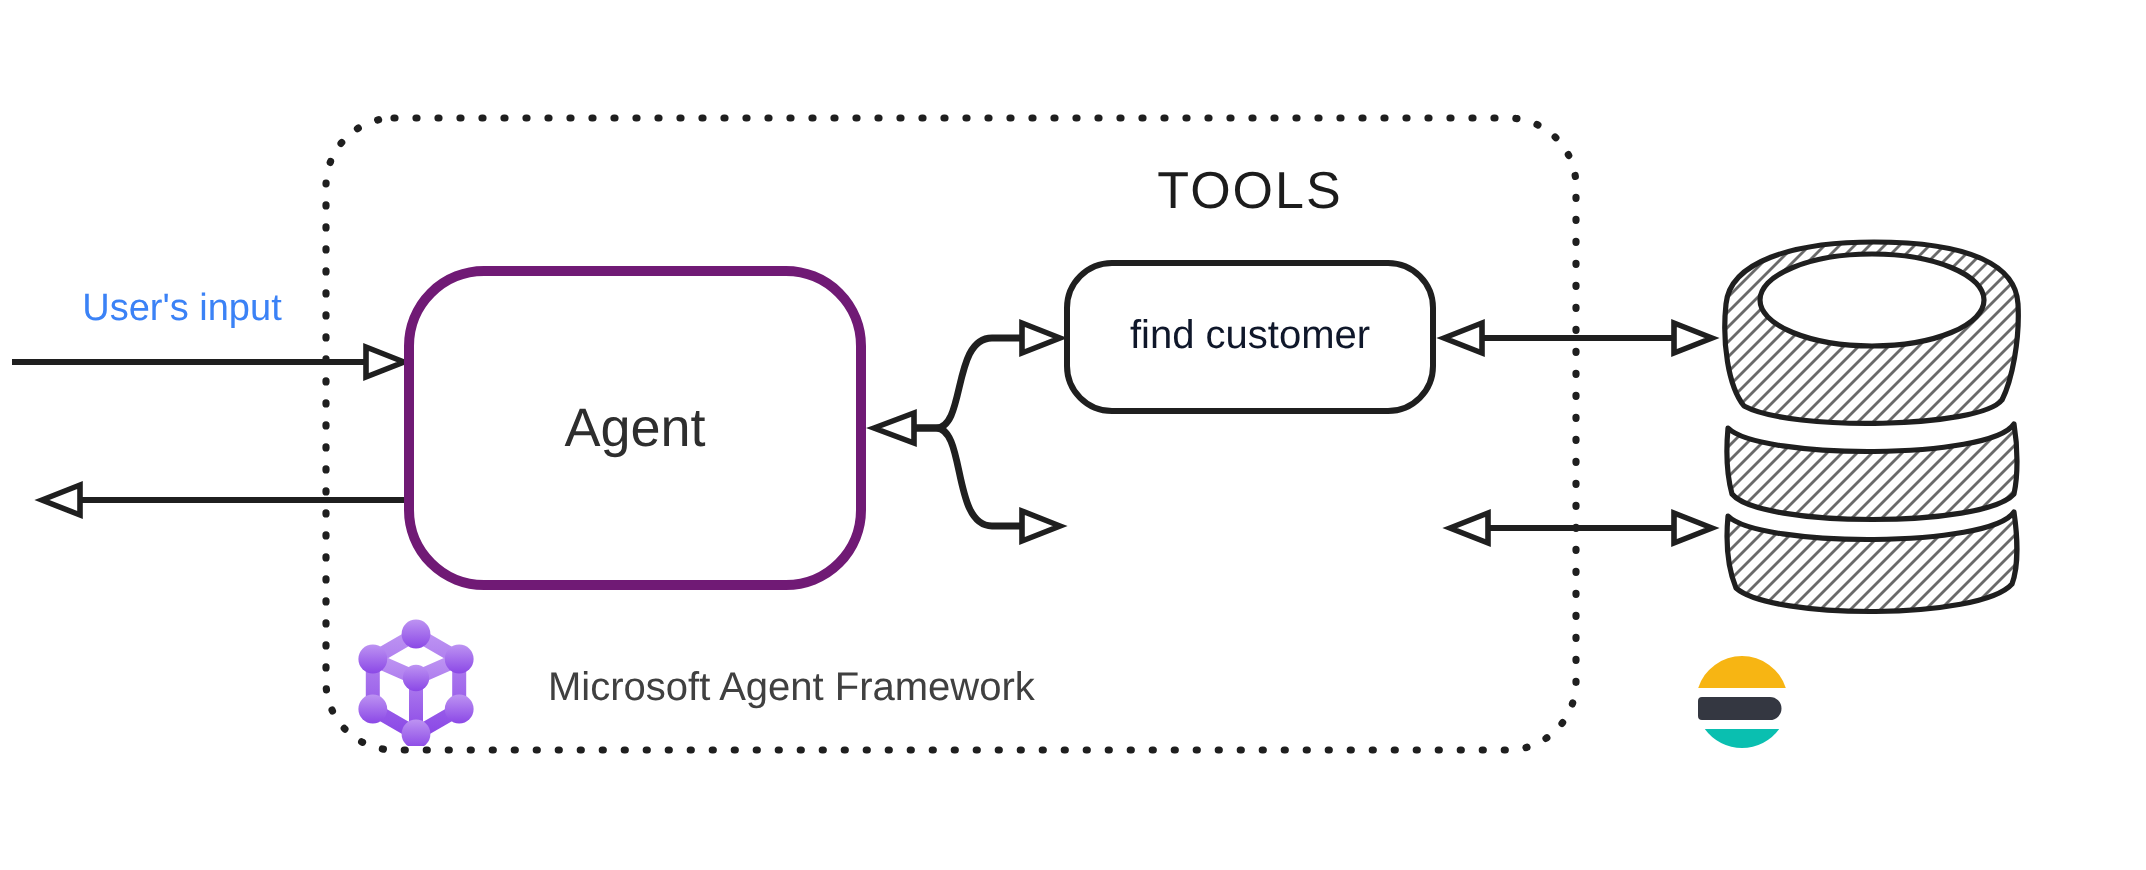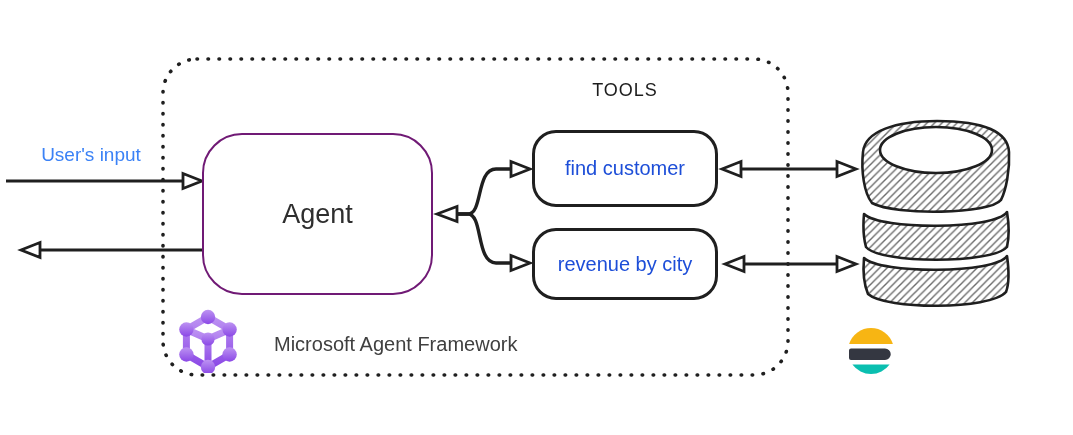--- a/index.html
+++ b/index.html
@@ -7,33 +7,33 @@
     position:relative;width:1073px;height:435px;background:#ffffff;overflow:hidden;
     font-family:"Liberation Sans",sans-serif;color:#2e2e2e;
   }
   .abs{position:absolute;}
   .svg-layer{position:absolute;left:0;top:0;pointer-events:none;}
   .io-label{
     position:absolute;font-size:19px;color:#3b82f6;text-align:center;white-space:nowrap;
   }
   .agent-box{
     position:absolute;left:202px;top:133px;width:231px;height:162px;
-    border:2px solid #701a75;border-radius:40px;background:#ffffff;
+    border:5px solid #701a75;border-radius:40px;background:#ffffff;
     display:flex;align-items:center;justify-content:center;
     font-size:27px;color:#2e2e2e;box-sizing:border-box;
   }
   .tools-title{
     position:absolute;left:540px;top:80px;width:170px;text-align:center;
-    font-size:18px;letter-spacing:1px;color:#1c1c1c;
+    font-size:26px;letter-spacing:1px;color:#1c1c1c;
   }
   .tool-box{
     position:absolute;left:532px;width:186px;
     border:3.5px solid #1f1f1f;border-radius:24px;background:#ffffff;
     display:flex;align-items:center;justify-content:center;
-    font-size:20px;color:#1d4ed8;box-sizing:border-box;
+    font-size:20px;color:#0f172a;box-sizing:border-box;
   }
   .tool-box.find{top:130px;height:77px;}
   .tool-box.revenue{top:228px;height:72px;}
   .logo-label{
     position:absolute;font-size:20px;color:#404040;white-space:nowrap;margin-left:28px;
   }
 </style>
 </head>
 <body>
 
@@ -101,23 +101,20 @@
 
   <div class="tools-title">TOOLS</div>
 
   <div class="agent-box">
     <span>Agent</span>
   </div>
 
   <div class="tool-box find">
     <span>find customer</span>
   </div>
-  <div class="tool-box revenue">
-    <span>revenue by city</span>
-  </div>
 
   <svg class="abs" style="left:178px;top:309px;" width="60" height="64" viewBox="0 0 60 64">
     <g stroke="url(#mafGrad)" stroke-width="7" stroke-linecap="round" fill="none">
       <defs>
         <linearGradient id="mafGrad" x1="0" y1="0" x2="0" y2="1">
           <stop offset="0" stop-color="#bd93f2"></stop>
           <stop offset="1" stop-color="#8b48e6"></stop>
         </linearGradient>
       </defs>
       <path d="M30,8 L51.6,20.5 L51.6,45.5 L30,58 L8.4,45.5 L8.4,20.5 Z"></path>

